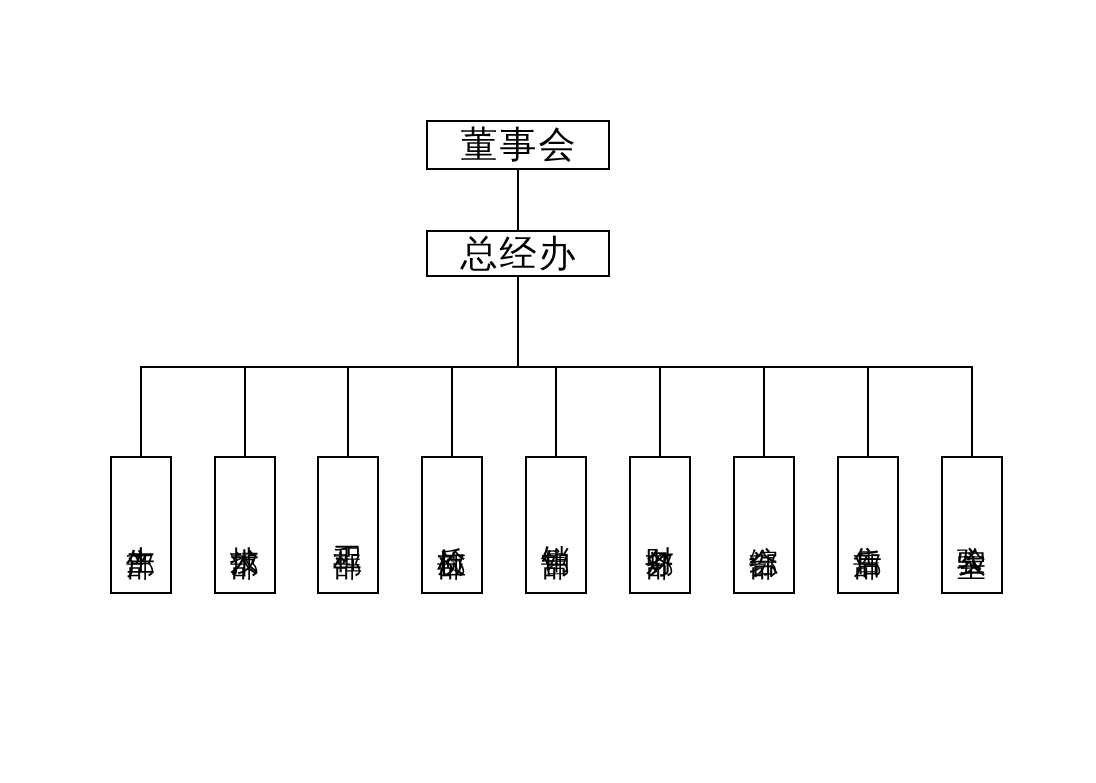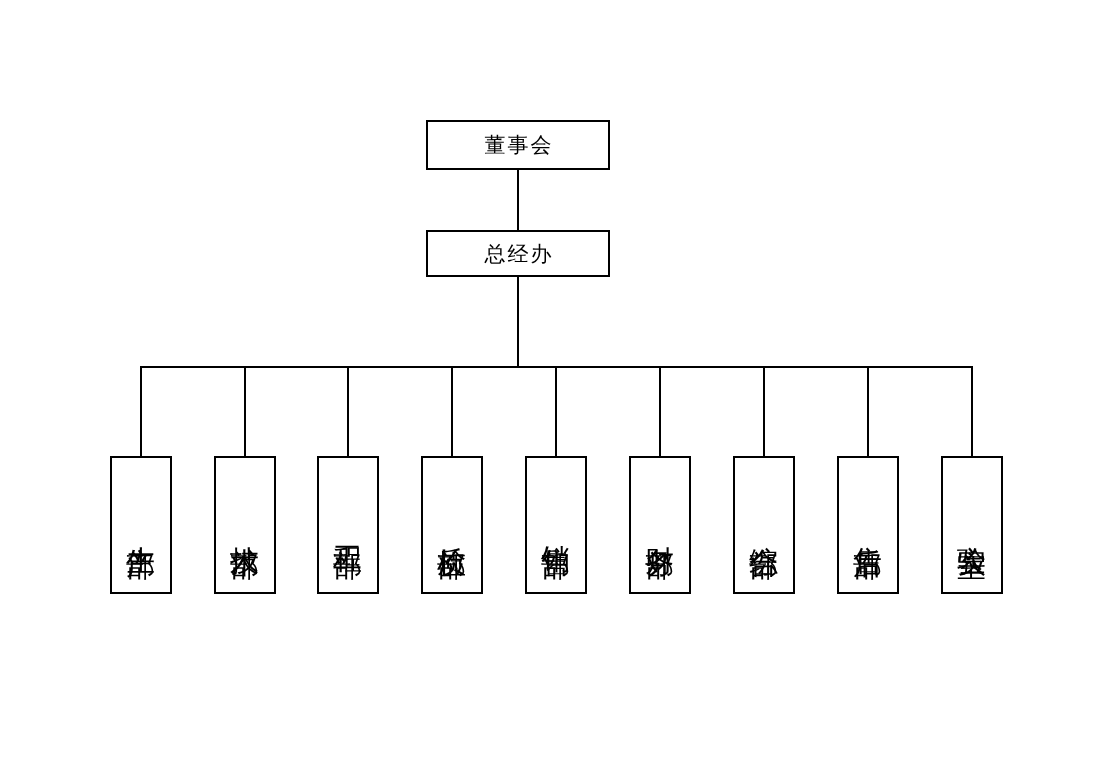--- a/index.html
+++ b/index.html
@@ -21,21 +21,21 @@
     box-sizing: border-box;
     border: 2px solid #000000;
     background: #ffffff;
     display: flex;
     align-items: center;
     justify-content: center;
   }
   .top-box {
     width: 184px;
     height: 50px;
-    font-size: 21px;
+    font-size: 37px;
     letter-spacing: 2px;
   }
   .top-box span {
     
     margin-right: -2px;
     white-space: nowrap;
   }
   .dept-box {
     width: 62px;
     height: 138px;

